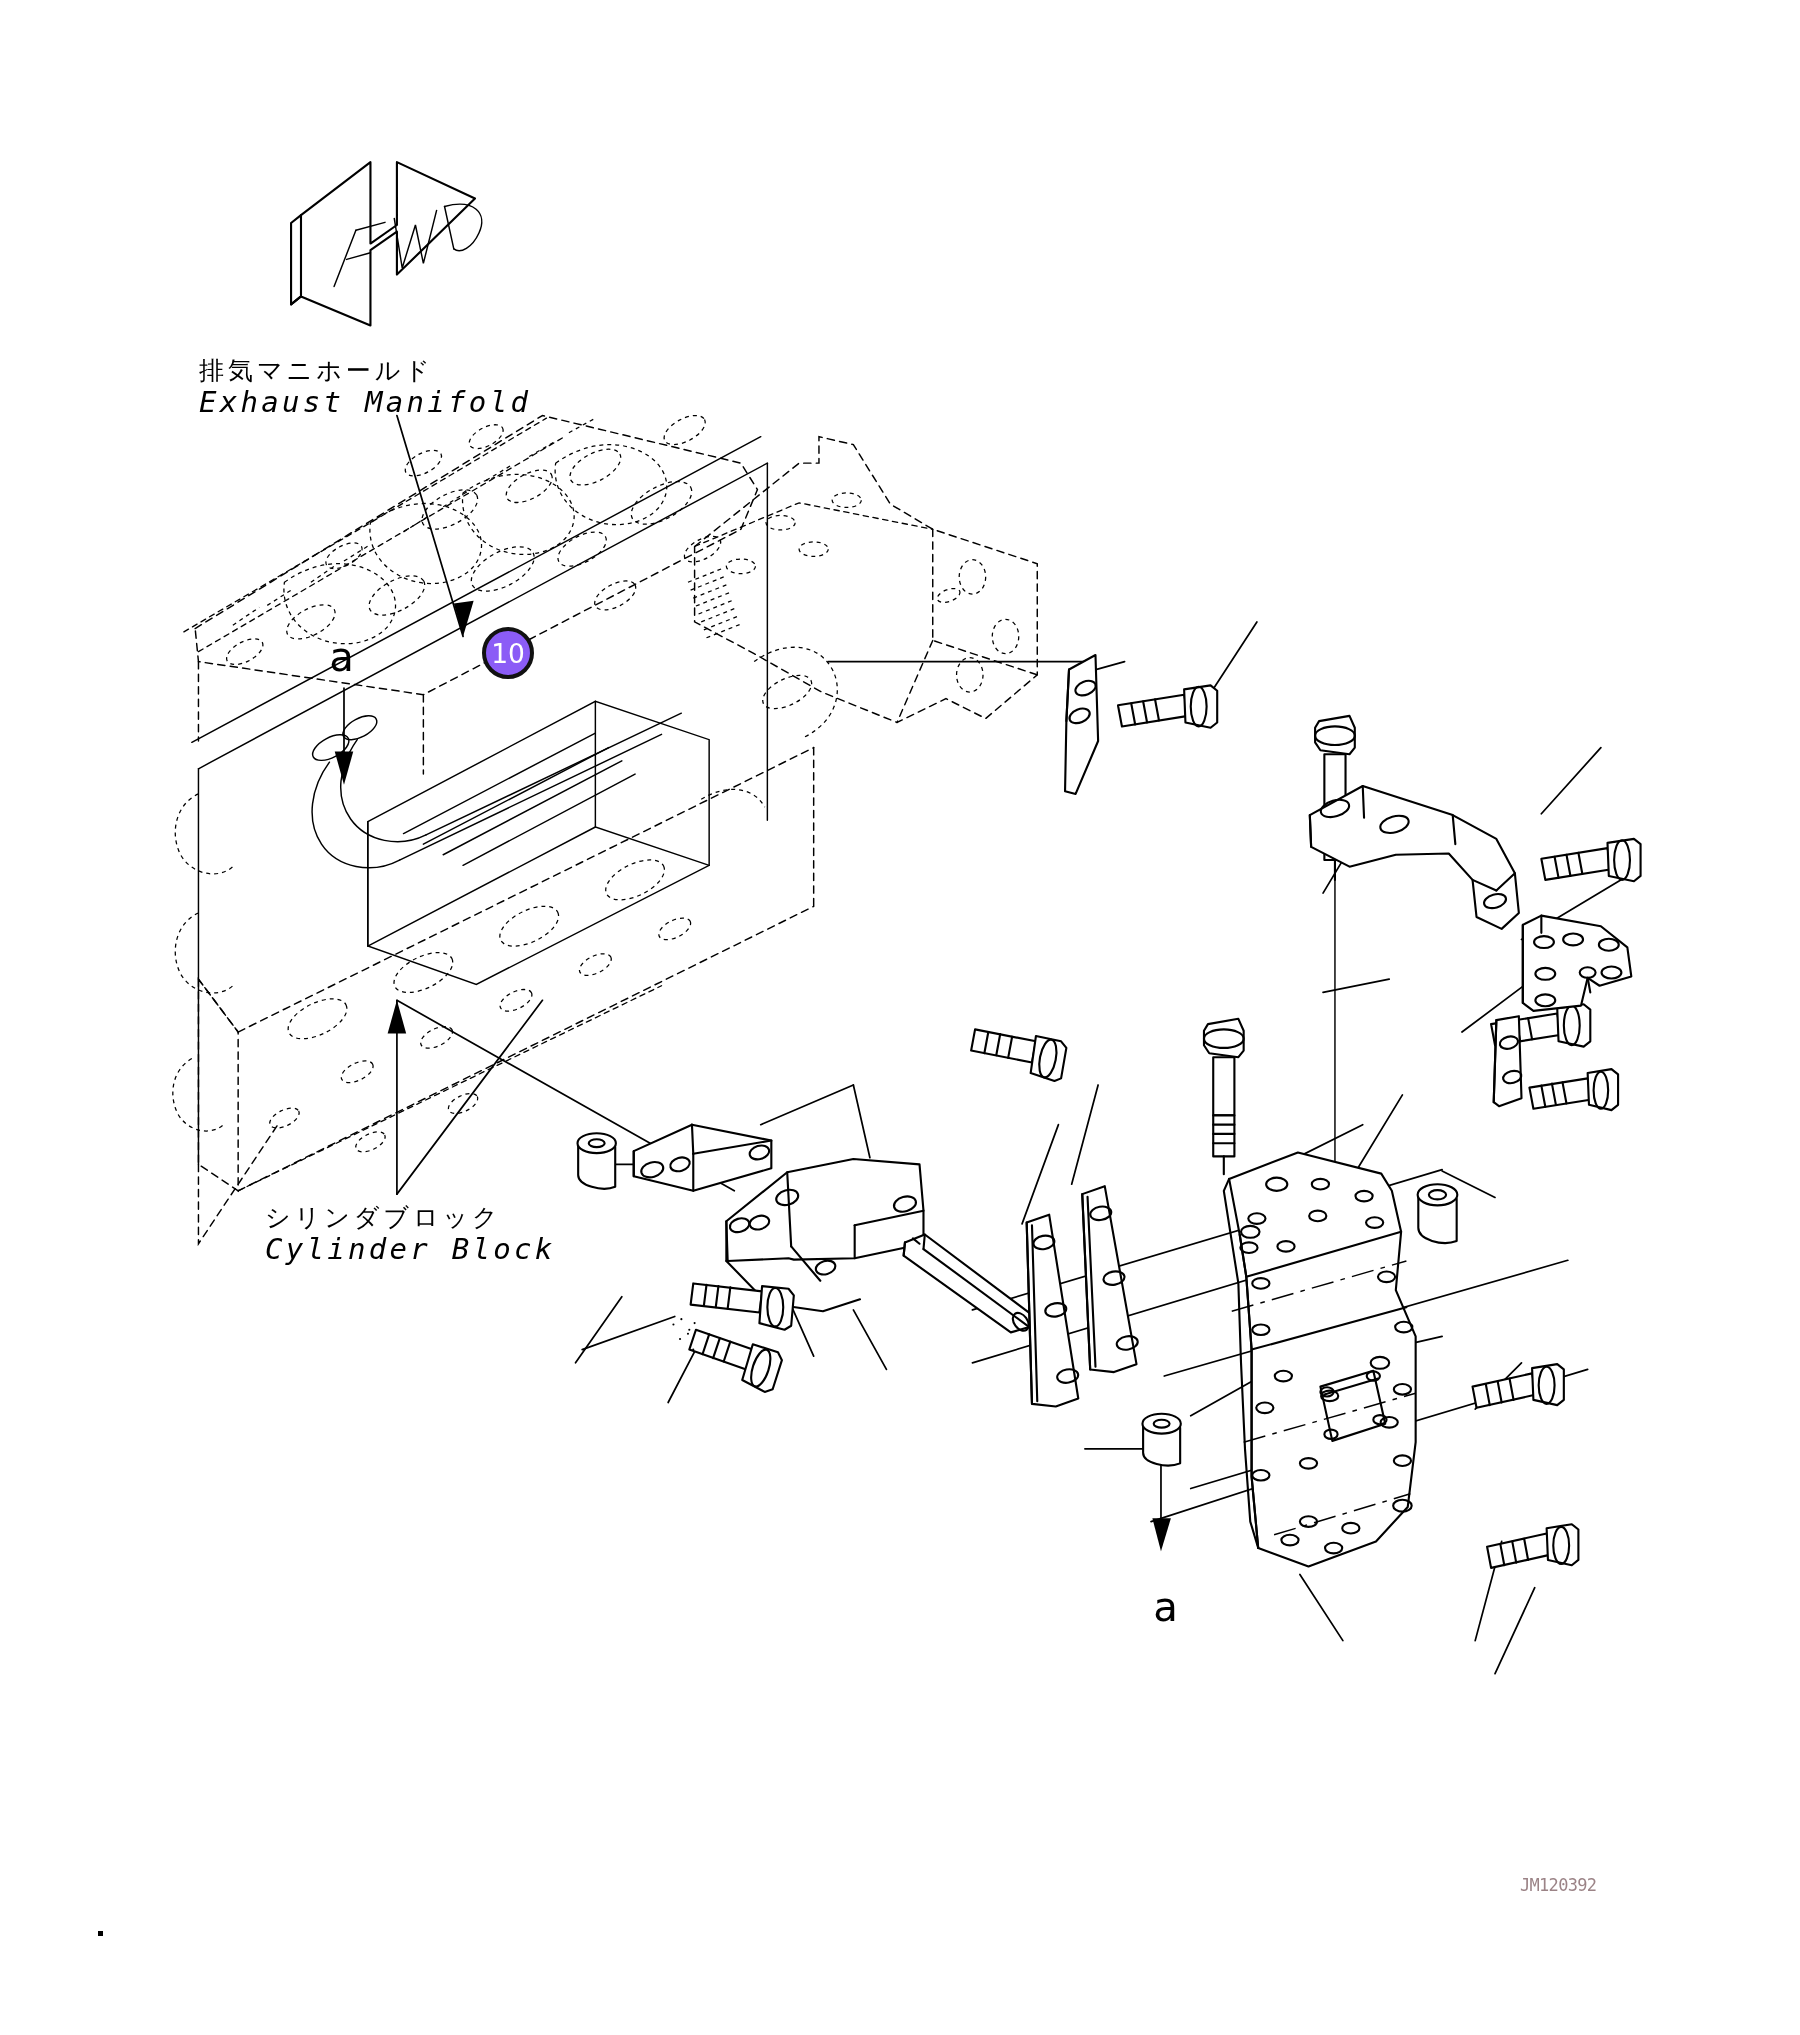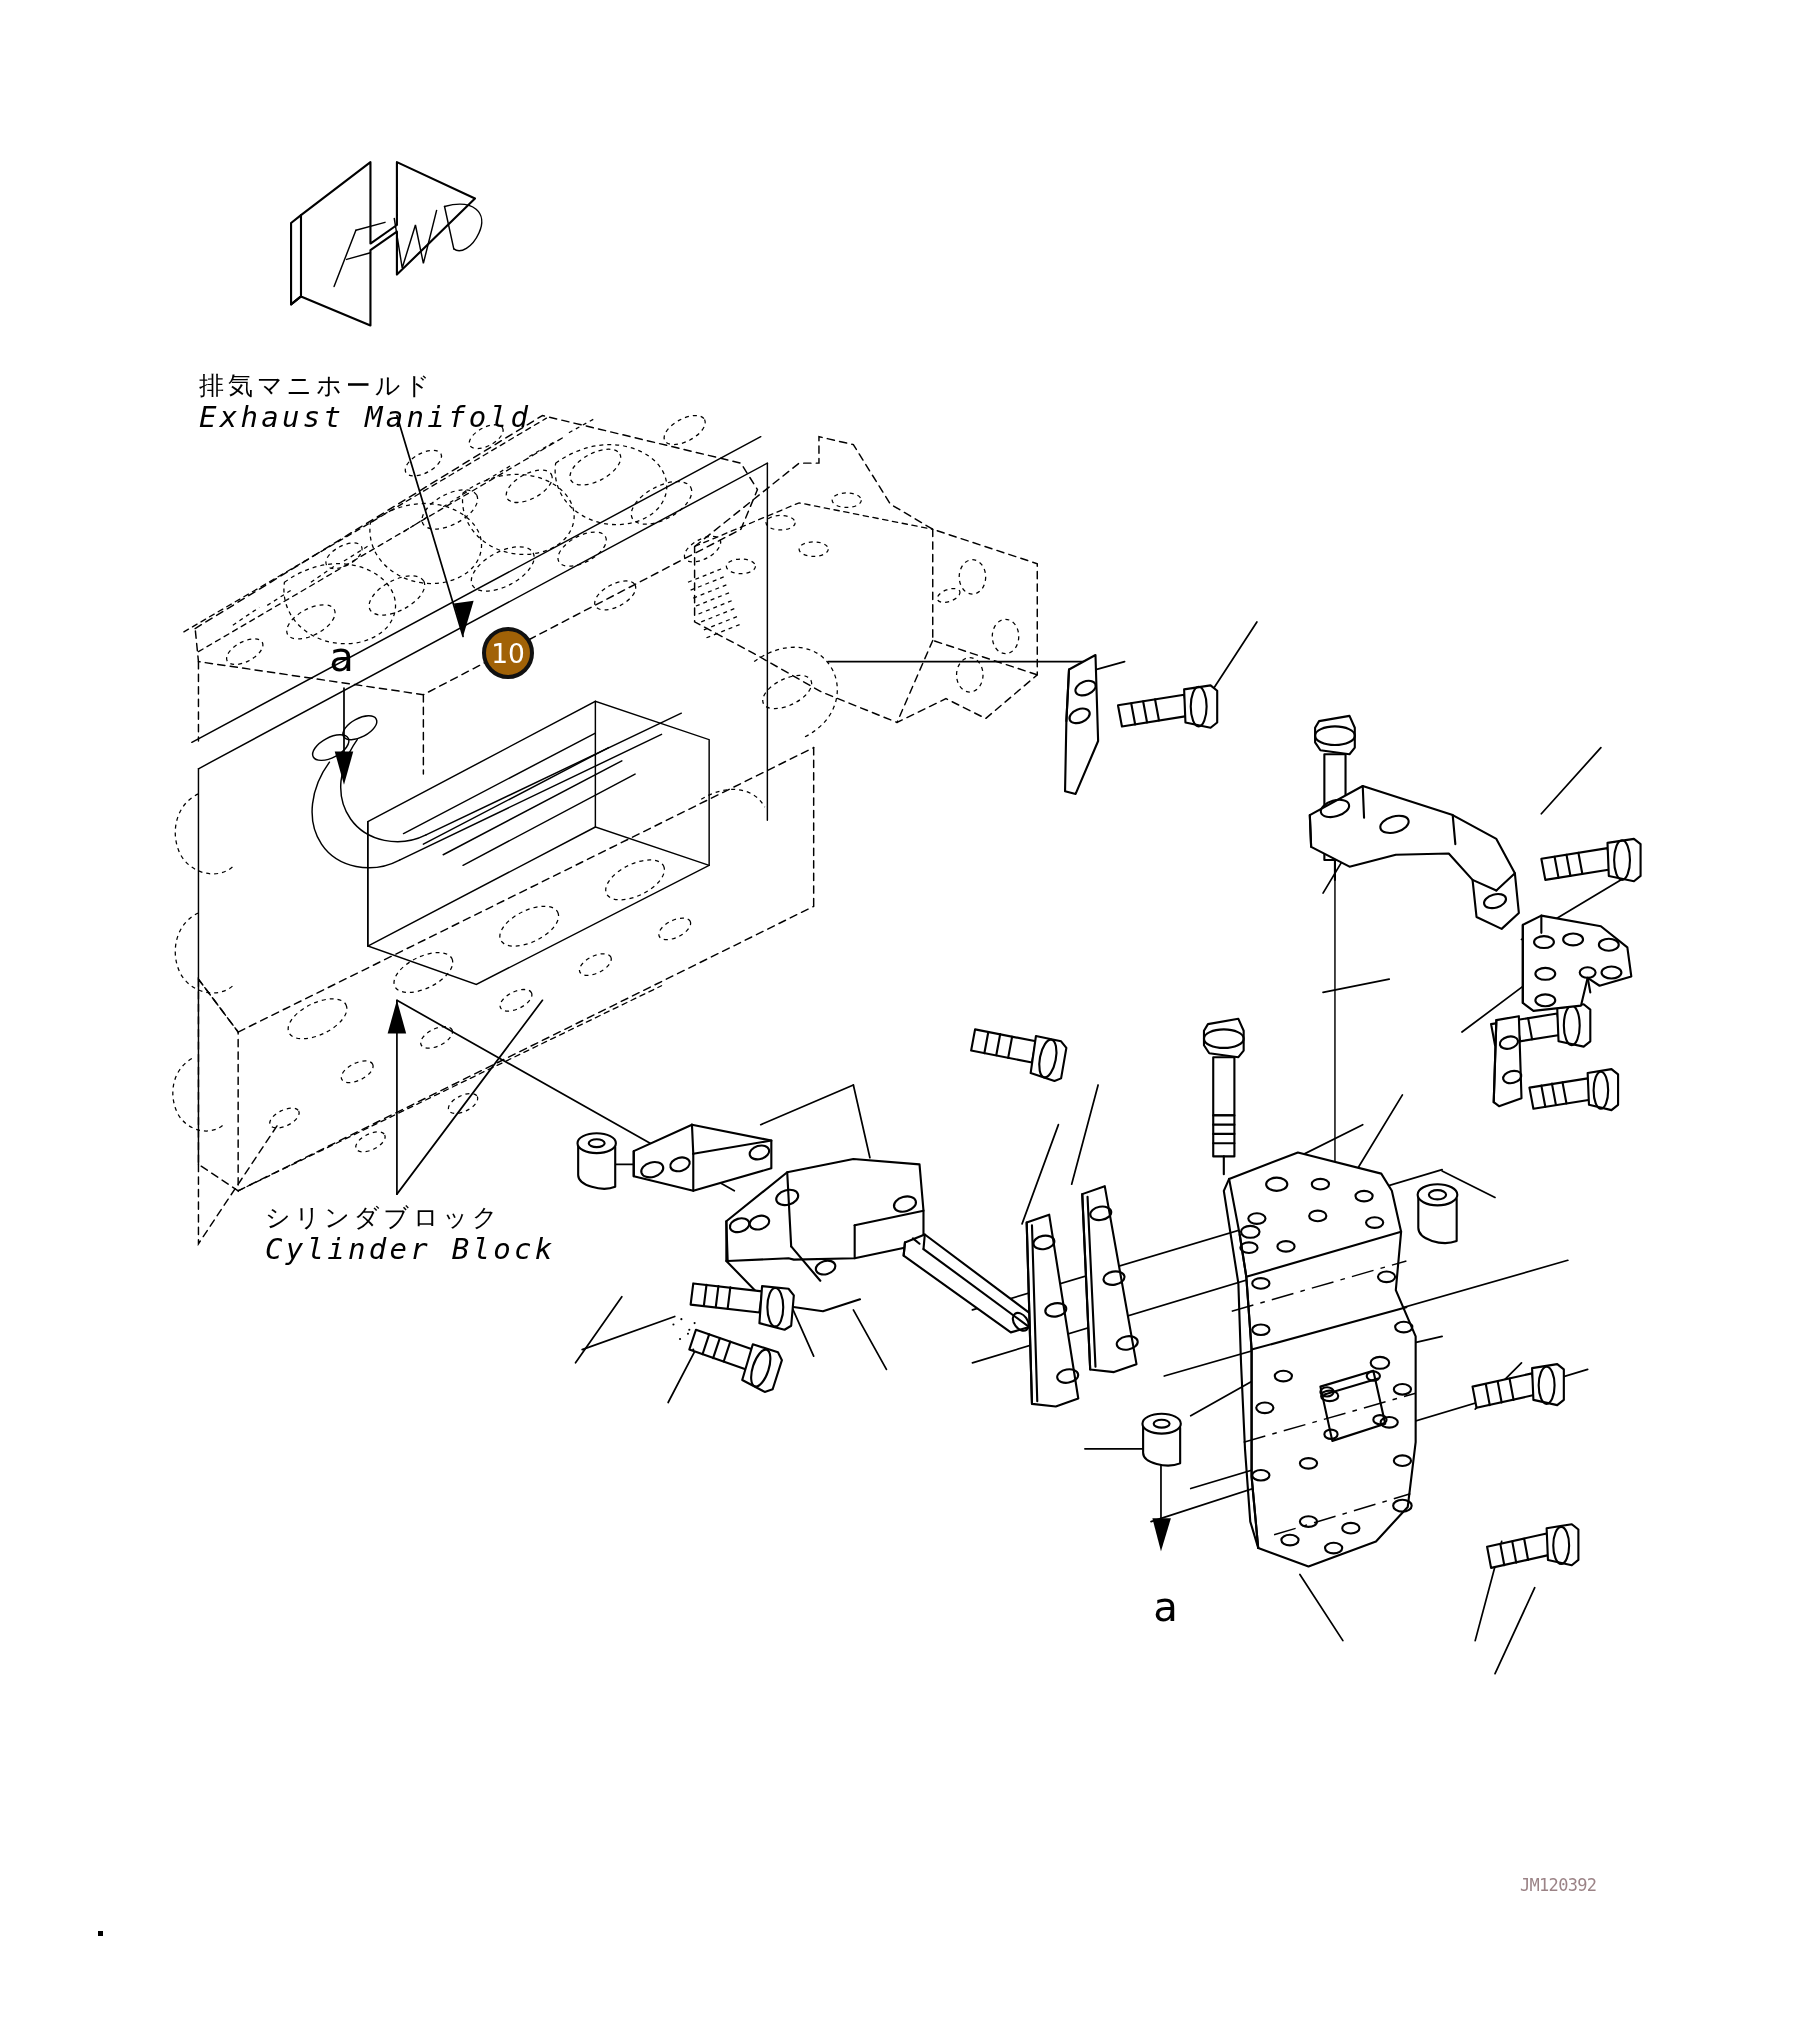--- a/index.html
+++ b/index.html
@@ -16,35 +16,35 @@
   .lbl .jp{
     font-family:"DejaVu Sans","Liberation Sans",sans-serif;
     font-size:25px;letter-spacing:4px;line-height:1.15;display:block;
   }
   .lbl .en{
     font-family:"DejaVu Sans Mono","Liberation Mono",monospace;
     font-size:29px;letter-spacing:3.3px;line-height:1.15;display:block;
     font-weight:300;
     font-style:italic;
   }
-  #lbl-exhaust{left:199px;top:372px;}
+  #lbl-exhaust{left:199px;top:357px;}
   #lbl-cylinder{left:265px;top:1204px;}
 
   .refmark{
     position:absolute;
     font-family:"DejaVu Sans Mono","Liberation Mono",monospace;
     font-size:41px;color:#000;line-height:1;
   }
   #ref-a-top{left:329px;top:637px;}
   #ref-a-bottom{left:1153px;top:1587px;}
 
   #callout-10{
     position:absolute;left:482px;top:627px;
     width:52px;height:52px;border-radius:50%;
-    background:#a16207;border:4.6px solid #111111;
+    background:#8b5cf6;border:4.6px solid #111111;
     box-sizing:border-box;
     display:flex;align-items:center;justify-content:center;
     color:#ffffff;
     font-family:"DejaVu Sans","Liberation Sans",sans-serif;
     font-size:26.5px;font-weight:400;letter-spacing:0;
   }
 
   #dwg-no{
     position:absolute;left:1520px;top:1875px;
     font-family:"DejaVu Sans Mono","Liberation Mono",monospace;

